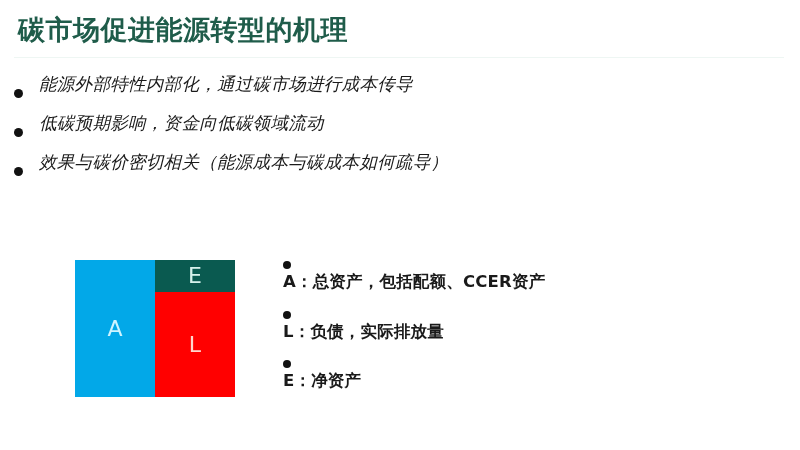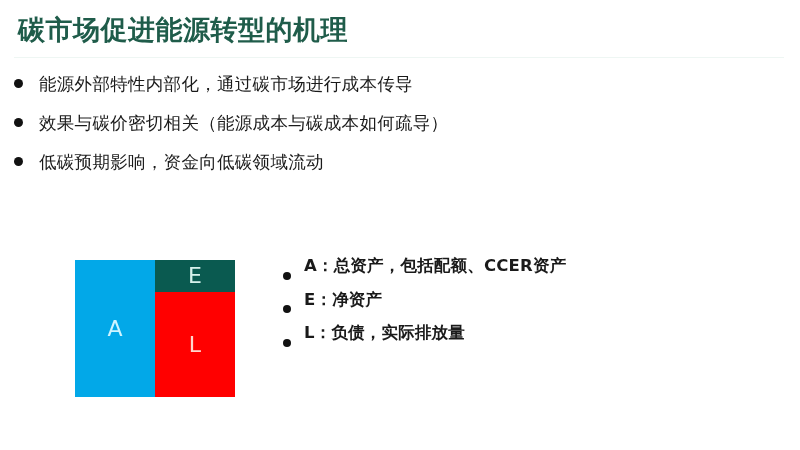--- a/index.html
+++ b/index.html
@@ -44,22 +44,23 @@
 
   
   .main-bullets {
     position: absolute;
     left: 14px;
     top: 70px;
     width: 740px;
   }
   .bullet-row {
     display: flex;
-    align-items: flex-start;
+    align-items: flex-end;
     margin-bottom: 11px;
+    font-style: italic;
   }
   .bullet-dot {
     flex: 0 0 auto;
     width: 9px;
     height: 9px;
     border-radius: 50%;
     background: #111111;
     margin-top: 9px;
     margin-right: 16px;
   }
@@ -126,22 +127,23 @@
 
   
   .legend-bullets {
     position: absolute;
     left: 283px;
     top: 253px;
     width: 500px;
   }
   .legend-row {
     display: flex;
-    align-items: flex-end;
+    align-items: flex-start;
     margin-bottom: 7px;
+    flex-direction: column;
   }
   .legend-dot {
     flex: 0 0 auto;
     width: 8px;
     height: 8px;
     border-radius: 50%;
     background: #111111;
     margin-top: 8px;
     margin-right: 13px;
   }
@@ -166,26 +168,26 @@
   <div class="main-bullets">
 
     <div class="bullet-row">
       <span class="bullet-dot"></span>
       <span class="bullet-text">能源外部特性内部化，通过碳市场进行成本传导</span>
     </div>
 
 
     <div class="bullet-row">
       <span class="bullet-dot"></span>
-      <span class="bullet-text">效果与碳价密切相关（能源成本与碳成本如何疏导）</span>
+      <span class="bullet-text">低碳预期影响，资金向低碳领域流动</span>
     </div>
 
     <div class="bullet-row">
       <span class="bullet-dot"></span>
-      <span class="bullet-text">低碳预期影响，资金向低碳领域流动</span>
+      <span class="bullet-text">效果与碳价密切相关（能源成本与碳成本如何疏导）</span>
     </div>
 
   </div>
 
   <div class="diagram">
     <div class="box-a">
       <span class="box-label">A</span>
     </div>
     <div class="right-stack">
       <div class="box-e">
@@ -199,24 +201,24 @@
 
   <div class="legend-bullets">
 
     <div class="legend-row">
       <span class="legend-dot"></span>
       <span class="legend-text">A：总资产，包括配额、CCER资产</span>
     </div>
 
     <div class="legend-row">
       <span class="legend-dot"></span>
-      <span class="legend-text">E：净资产</span>
+      <span class="legend-text">L：负债，实际排放量</span>
     </div>
 
     <div class="legend-row">
       <span class="legend-dot"></span>
-      <span class="legend-text">L：负债，实际排放量</span>
+      <span class="legend-text">E：净资产</span>
     </div>
 
 
   </div>
 
 </div>
 
 </body></html>

